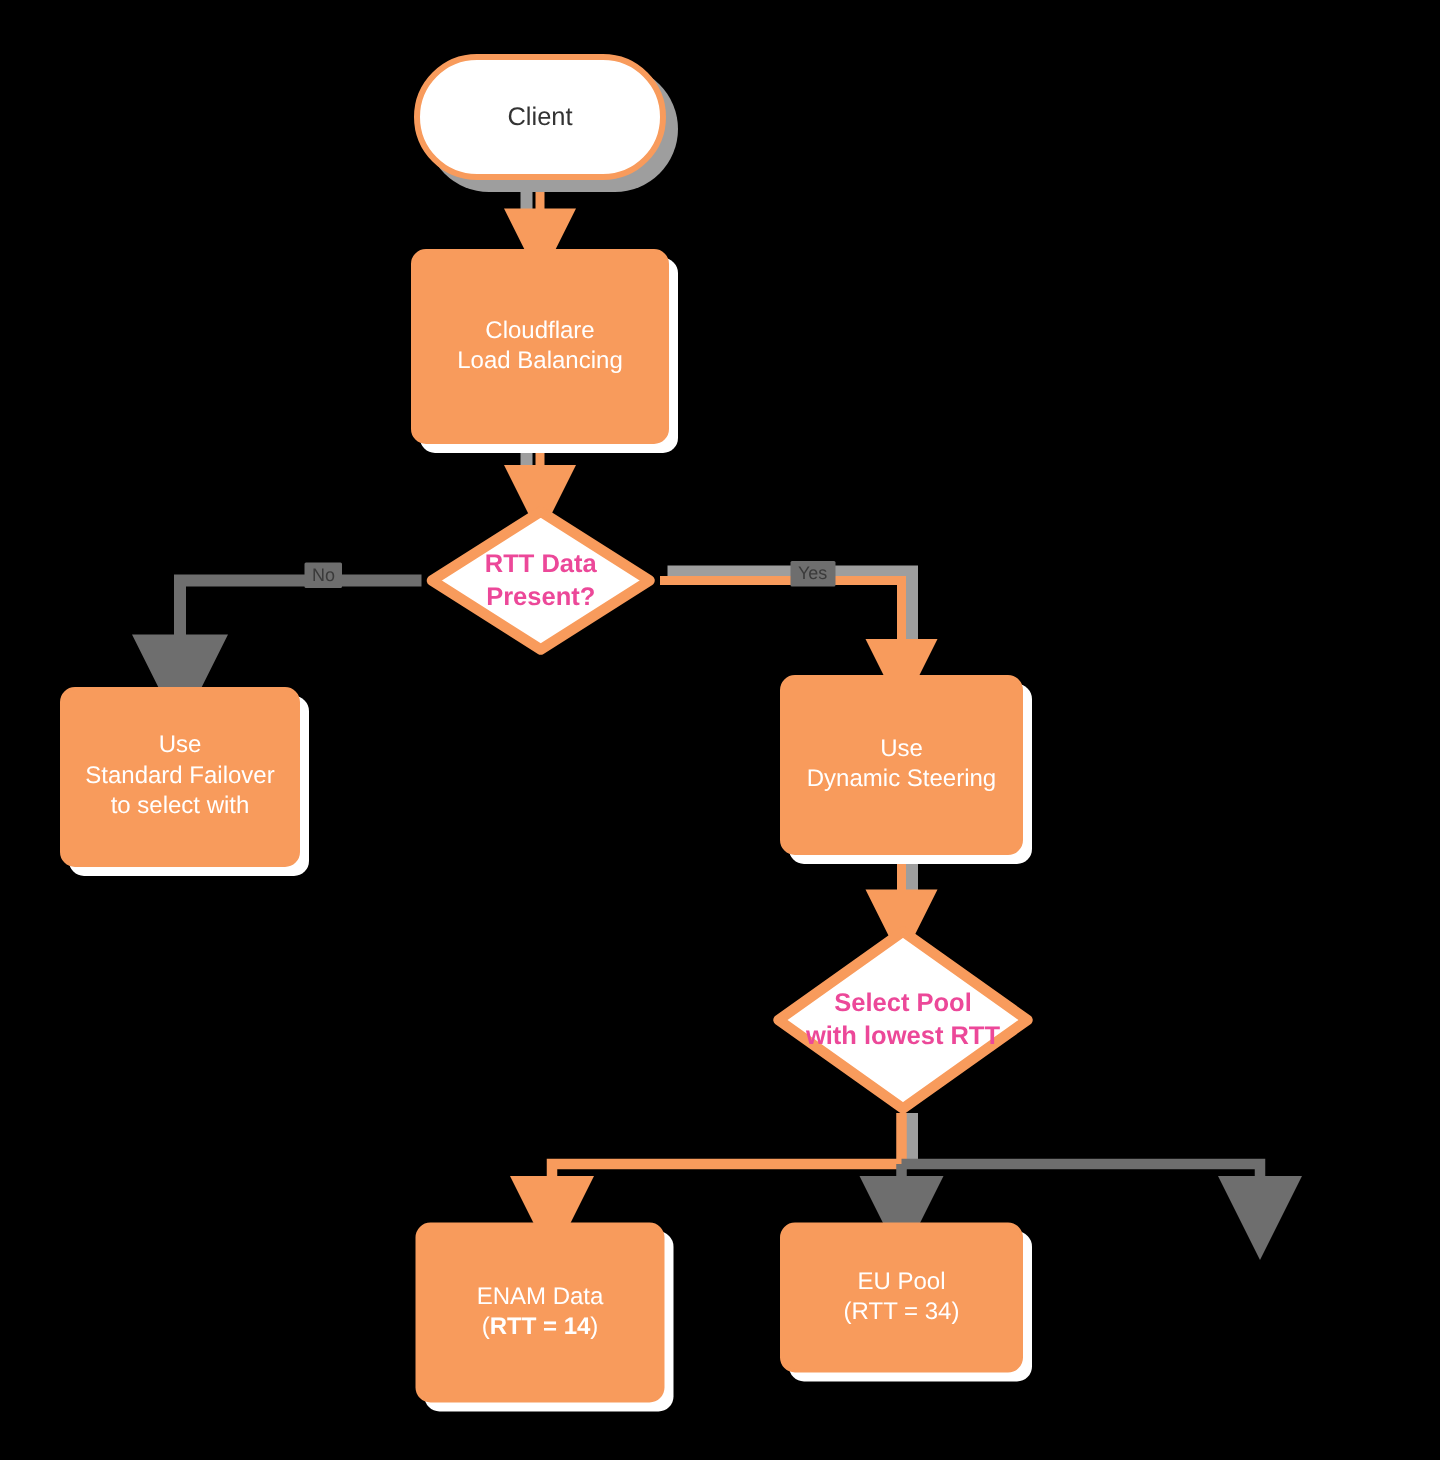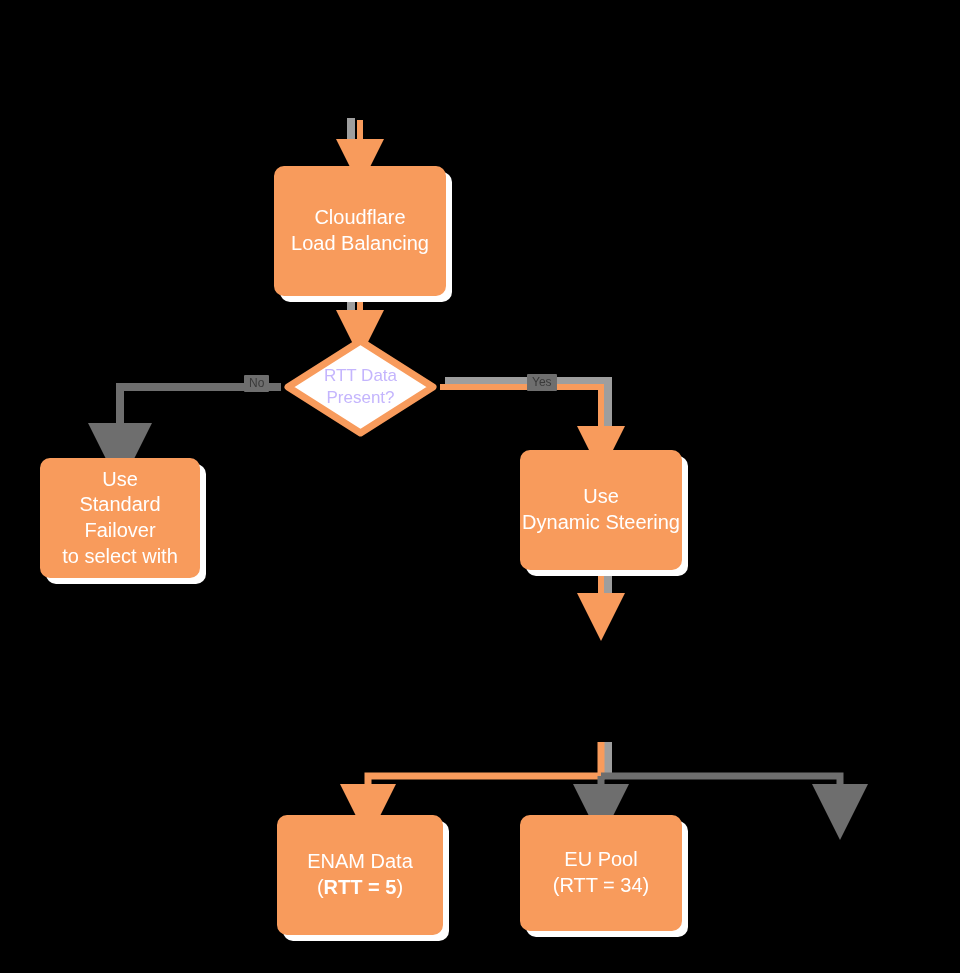--- a/index.html
+++ b/index.html
@@ -33,21 +33,21 @@
     justify-content: center;
     text-align: center;
     line-height: 1.28;
   }
   
   .rect {
     background: #F89B5C;
     border: 2px solid #F89B5C;
     border-radius: 10px;
     color: #FFFFFF;
-    font-size: 20px;
+    font-size: 16px;
     box-shadow: 6px 6px 0 0 #FFFFFF;
     z-index: 3;
   }
   
   .stadium {
     background: #FFFFFF;
     border: 4px solid #F89B5C;
     border-radius: 999px;
     color: #333333;
     font-size: 17px;
@@ -69,24 +69,25 @@
   .diamond-label {
     position: absolute;
     left: 0;
     top: 0;
     width: 100%;
     height: 100%;
     display: flex;
     align-items: center;
     justify-content: center;
     text-align: center;
-    color: #c4b5fd;
+    color: #ec4899;
     font-size: 17px;
     line-height: 1.3;
     pointer-events: none;
+    font-weight: bold;
   }
   
   .edge-label {
     position: absolute;
     background: #6E6E6E;
     color: #3A3A3A;
     font-size: 12px;
     padding: 2px 5px;
     border-radius: 1px;
     z-index: 4;
@@ -131,68 +132,82 @@
     <path d="M601,570 L601,617" stroke="#F89B5C" stroke-width="6" fill="none" marker-end="url(#arrow-orange)"></path>
 
     <path d="M608,742 L608,778" stroke="#9E9E9E" stroke-width="8" fill="none"></path>
     <path d="M601,742 L601,776 L368,776 L368,812" stroke="#F89B5C" stroke-width="7" fill="none" marker-end="url(#arrow-orange)"></path>
 
     <path d="M601,776 L601,812" stroke="#6E6E6E" stroke-width="7" fill="none" marker-end="url(#arrow-gray)"></path>
 
     <path d="M601,776 L840,776 L840,812" stroke="#6E6E6E" stroke-width="7" fill="none" marker-end="url(#arrow-gray)"></path>
   </svg>
 
+  <div class="node stadium" style="left:276px; top:36px; width:168px; height:84px;">
+    <span>Client</span>
+  </div>
 
   <div class="node rect" style="left:274px; top:166px; width:172px; height:130px;">
     <div>
       <span class="line2">Cloudflare</span>
       <span class="line2">Load Balancing</span>
     </div>
   </div>
 
   <div class="diamond-wrap" style="left:281px; top:332px; width:159px; height:110px;">
     <svg class="diamond-shape" viewBox="0 0 159 110" preserveAspectRatio="none">
       <polygon points="79.5,9 152,55 79.5,101 7,55" fill="#FFFFFF" stroke="#F89B5C" stroke-width="7" stroke-linejoin="round"></polygon>
     </svg>
     <div class="diamond-label">
       <div>
         <span class="line2">RTT Data</span>
         <span class="line2">Present?</span>
       </div>
     </div>
   </div>
 
-  <div class="edge-label" style="left:203px; top:375px;margin-left:41px;">No</div>
+  <div class="edge-label" style="left:203px; top:375px;">No</div>
 
   <div class="edge-label" style="left:491px; top:374px;margin-left:36px;">Yes</div>
 
   <div class="node rect" style="left:40px; top:458px; width:160px; height:120px;">
     <div>
       <span class="line2">Use</span>
       <span class="line2">Standard Failover</span>
       <span class="line2">to select with</span>
     </div>
   </div>
 
   <div class="node rect" style="left:520px; top:450px; width:162px; height:120px;">
     <div>
       <span class="line2">Use</span>
       <span class="line2">Dynamic Steering</span>
     </div>
   </div>
 
+  <div class="diamond-wrap" style="left:513px; top:615px; width:178px; height:130px;">
+    <svg class="diamond-shape" viewBox="0 0 178 130" preserveAspectRatio="none">
+      <polygon points="89,6 172,65 89,124 6,65" fill="#FFFFFF" stroke="#F89B5C" stroke-width="7" stroke-linejoin="round"></polygon>
+    </svg>
+    <div class="diamond-label">
+      <div>
+        <span class="line2">Select Pool</span>
+        <span class="line2">with lowest RTT</span>
+      </div>
+    </div>
+  </div>
 
   <div class="node rect" style="left:277px; top:815px; width:166px; height:120px;">
     <div>
       <span class="line2">ENAM Data</span>
-      <span class="line2"><span>(</span><span class="rtt-bold">RTT = 5</span><span>)</span></span>
-    </div>
-  </div>
-
-  <div class="node rect" style="left:520px; top:815px; width:162px; height:116px;">
+      <span class="line2"><span>(</span><span class="rtt-bold">RTT = 14</span><span>)</span></span>
+    </div>
+  </div>
+
+  <div class="node rect" style="left:520px; top:815px; width:162px; height:100px;">
     <div>
       <span class="line2">EU Pool</span>
       <span class="line2">(RTT = 34)</span>
     </div>
   </div>
 
 
 </div>
 
 </body></html>

